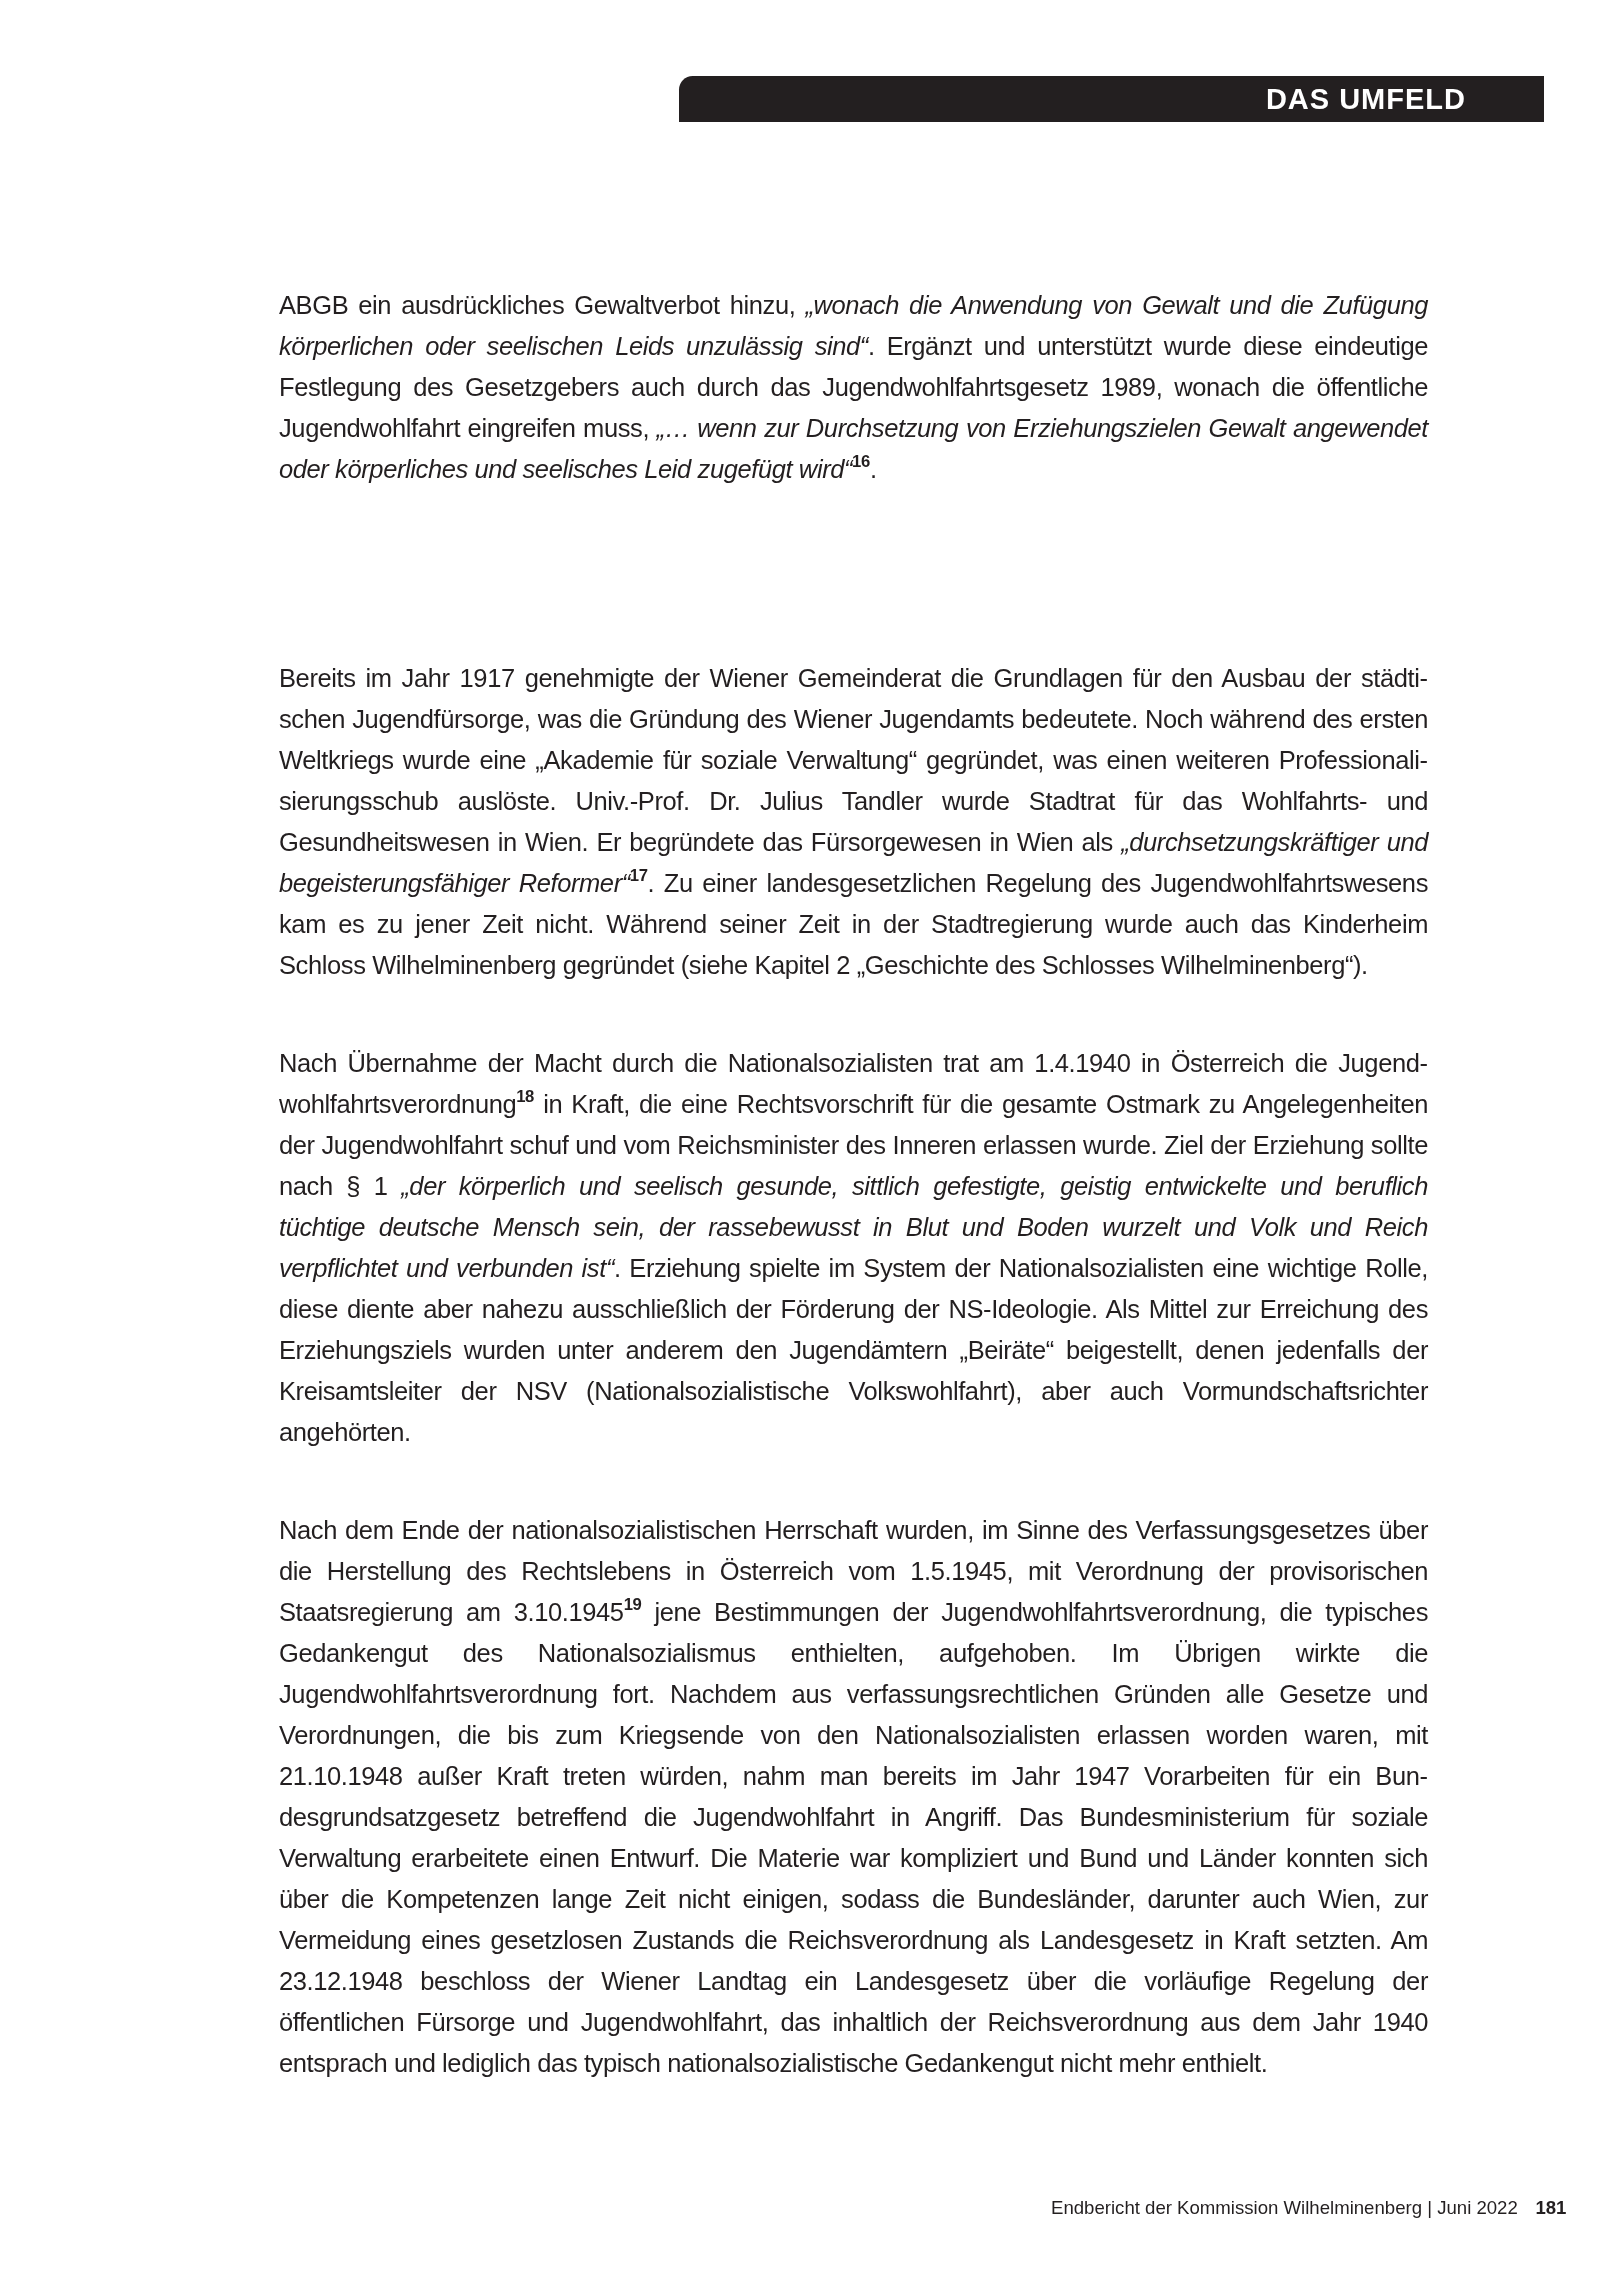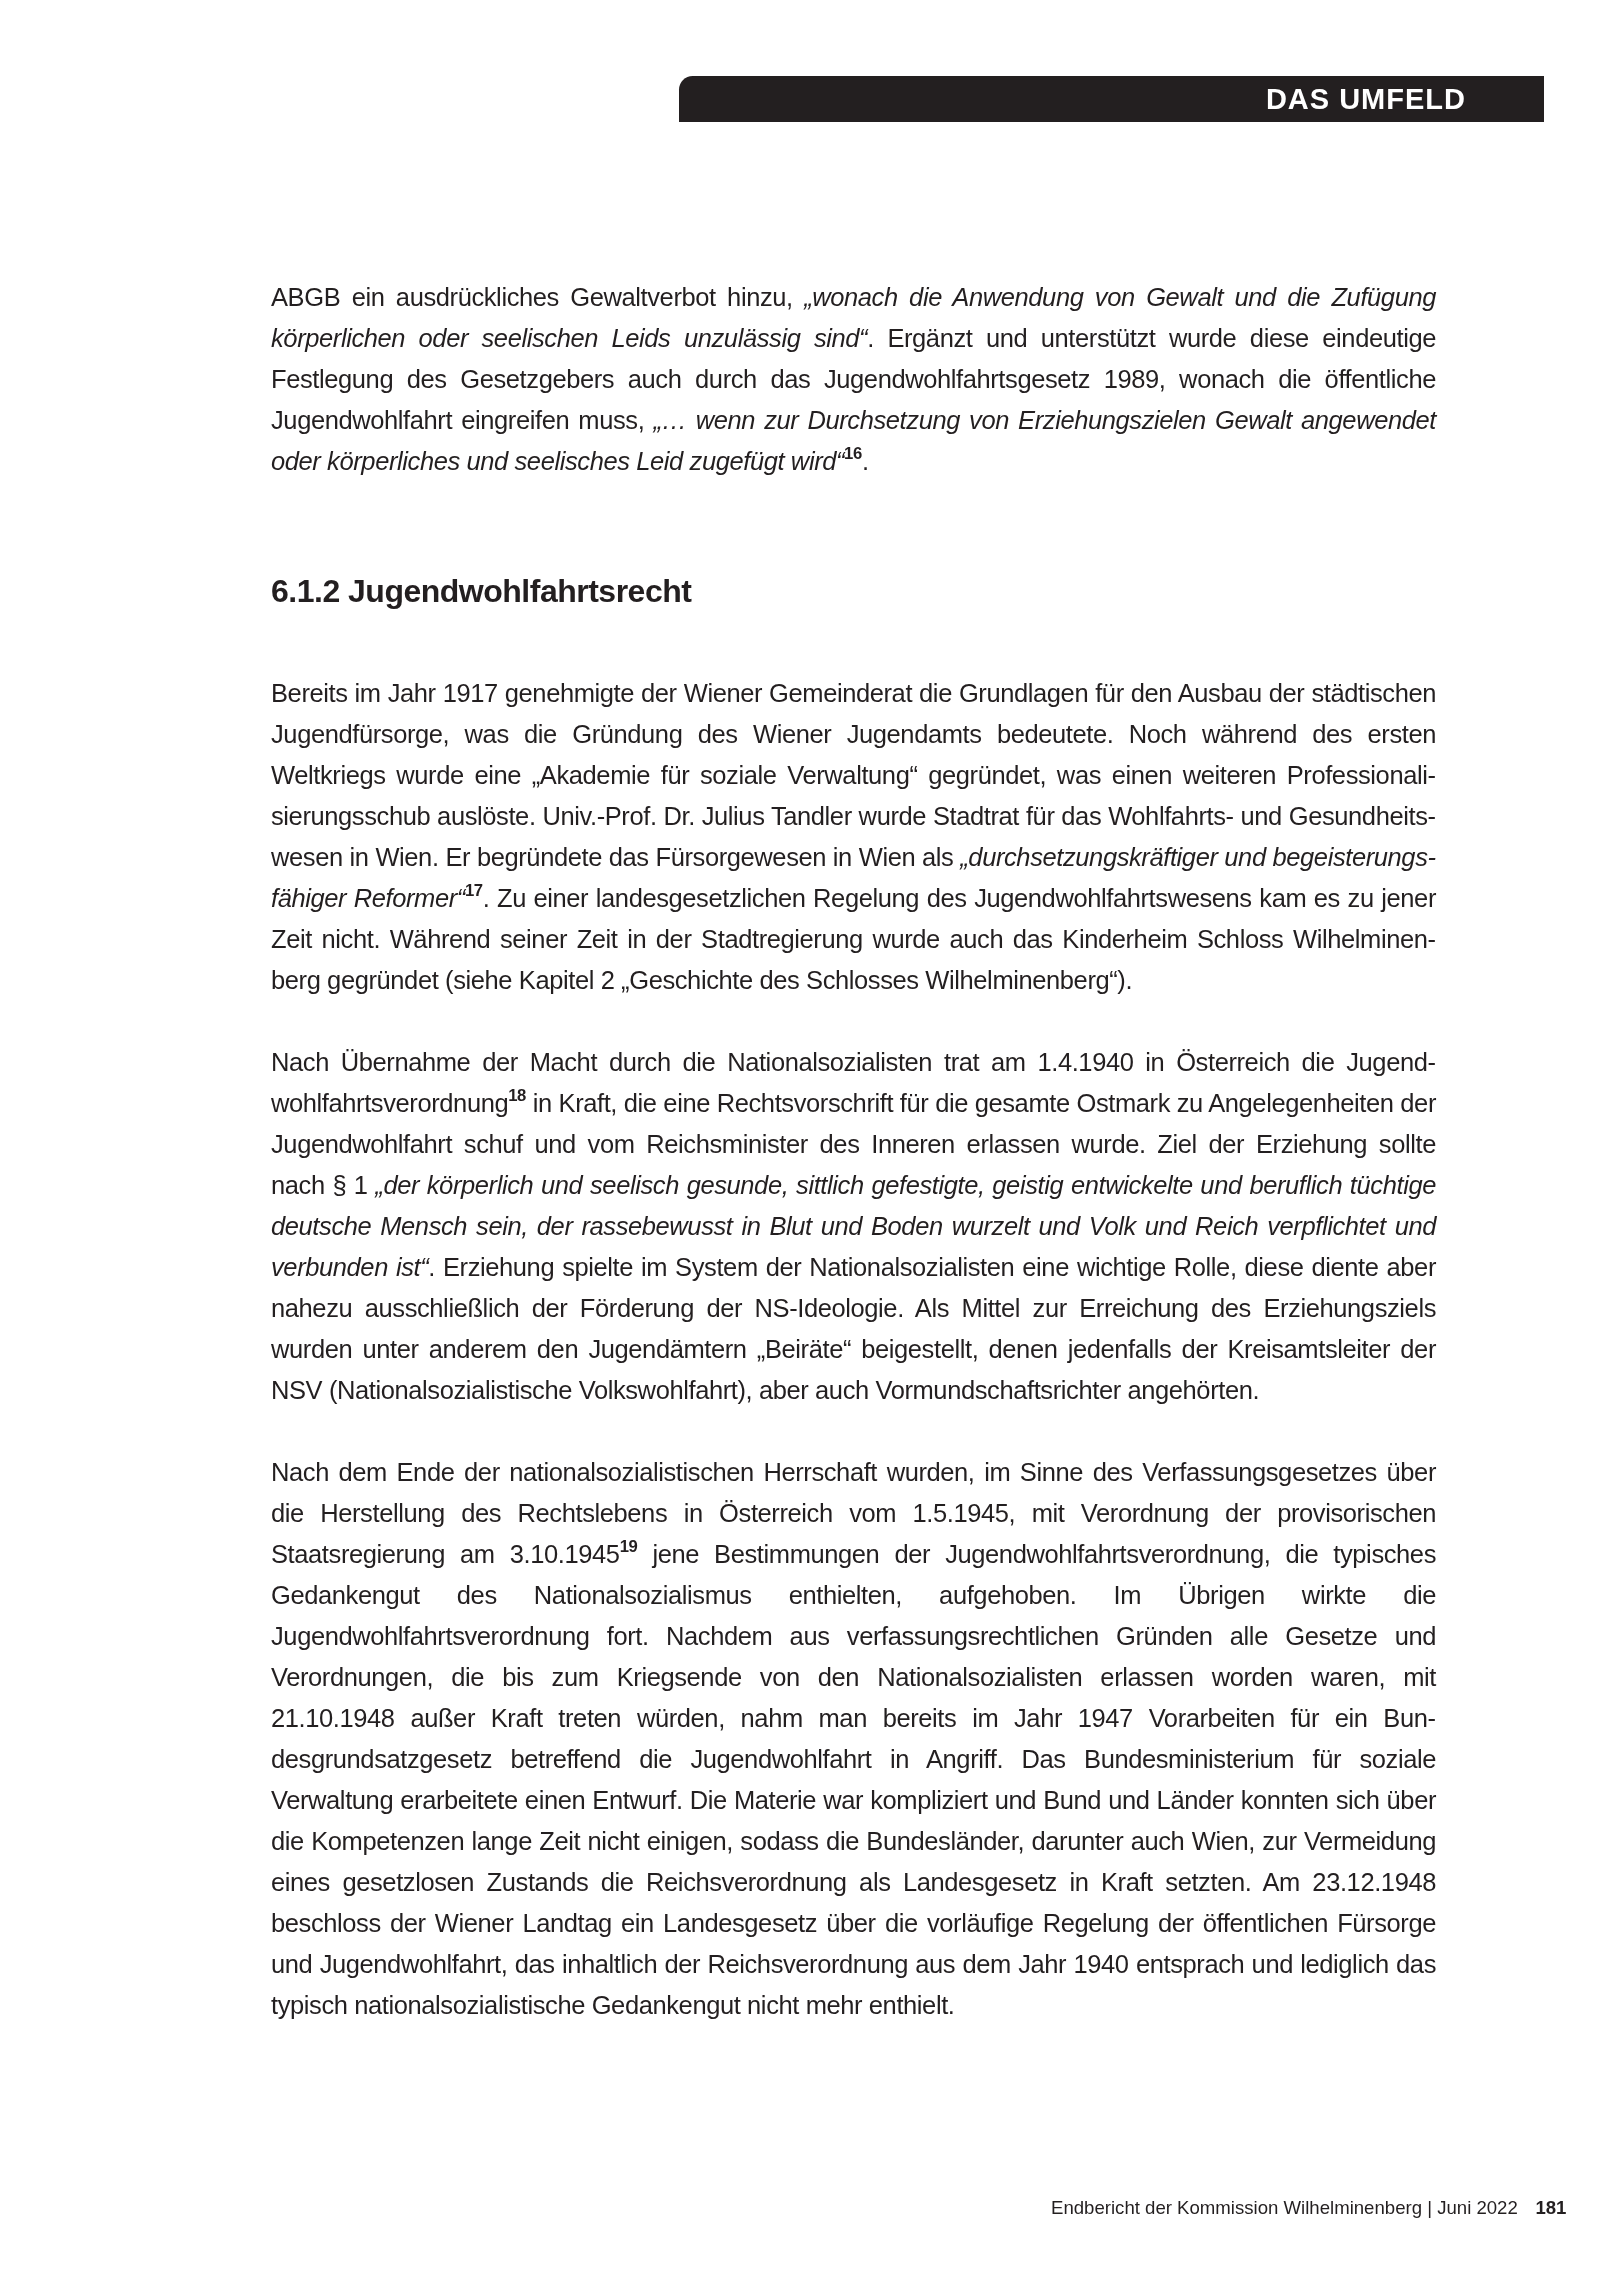--- a/index.html
+++ b/index.html
@@ -3,21 +3,21 @@
 <meta charset="utf-8">
 <style>
   html, body { margin: 0; padding: 0; background: #ffffff; }
   body { width: 1621px; height: 2293px; position: relative; overflow: hidden;
          font-family: "Liberation Sans", "DejaVu Sans", sans-serif; color: #231f20; }
   .header-bar { position: absolute; left: 679px; top: 76px; width: 865px; height: 46px;
                 background: #231f20; border-top-left-radius: 13.7px; }
   .header-title { position: absolute; right: 78px; top: 5.9px; color: #ffffff;
                   font-weight: bold; font-size: 29px; letter-spacing: 1px; line-height: 35px; }
   .content { position: absolute; left: 271px; width: 1165px; top: 277px; }
-  p.body { margin: 0; font-size: 25.5px; line-height: 41px; text-align: justify;
+  p.body { margin: 8px; font-size: 25.5px; line-height: 41px; text-align: justify;
            letter-spacing: -0.4px; word-spacing: 0px; hyphens: manual; }
   p.body i { font-style: italic; }
   sup { font-size: 16.7px; font-weight: bold; line-height: 0; vertical-align: 10.8px; }
   h2.section { margin: 0; font-size: 32px; font-weight: bold; letter-spacing: -0.5px; line-height: 39px; }
   .gap-after-p1 { height: 90px; }
   .gap-after-h { height: 62px; }
   .gap-para { height: 41px; }
   .footer { position: absolute; top: 2197px; left: 1051px; font-size: 18.6px; color: #231f20; white-space: nowrap; }
   .footer .pn { font-weight: bold; margin-left: 17.6px; }
 </style>
@@ -25,21 +25,20 @@
 <body>
 
 <div class="header-bar">
   <span class="header-title">DAS UMFELD</span>
 </div>
 
 <div class="content">
   <p class="body"><span>ABGB ein ausdrückliches Gewaltverbot hinzu, </span><i>„wonach die Anwendung von Gewalt und die Zufügung körperlichen oder seelischen Leids unzulässig sind“</i><span>. Ergänzt und unterstützt wurde diese eindeutige Festlegung des Gesetzgebers auch durch das Jugendwohlfahrtsgesetz 1989, wonach die öffentliche Jugendwohlfahrt eingreifen muss, </span><i>„… wenn zur Durchsetzung von Erziehungszielen Gewalt angewen­det oder körperliches und seelisches Leid zugefügt wird“</i><sup>16</sup><span>.</span></p>
 
   <div class="gap-after-p1"></div>
-  <h2 class="section">6.1.2 Jugendwohlfahrtsrecht</h2>
   <div class="gap-after-h"></div>
 
   <p class="body"><span>Bereits im Jahr 1917 genehmigte der Wiener Gemeinderat die Grundlagen für den Ausbau der städti­schen Jugendfürsorge, was die Gründung des Wiener Jugendamts bedeutete. Noch während des ersten Weltkriegs wurde eine „Akademie für soziale Verwaltung“ gegründet, was einen weiteren Professionali­sierungsschub auslöste. Univ.-Prof. Dr. Julius Tandler wurde Stadtrat für das Wohlfahrts- und Gesundheits­wesen in Wien. Er begründete das Fürsorgewesen in Wien als </span><i>„durchsetzungskräftiger und begeisterungs­fähiger Reformer“</i><sup>17</sup><span>. Zu einer landesgesetzlichen Regelung des Jugendwohlfahrtswesens kam es zu jener Zeit nicht. Während seiner Zeit in der Stadtregierung wurde auch das Kinderheim Schloss Wilhelminen­berg gegründet (siehe Kapitel 2 „Geschichte des Schlosses Wilhelminenberg“).</span></p>
 
   <div class="gap-para"></div>
 
   <p class="body"><span>Nach Übernahme der Macht durch die Nationalsozialisten trat am 1.4.1940 in Österreich die Jugend­wohlfahrtsverordnung</span><sup>18</sup><span> in Kraft, die eine Rechtsvorschrift für die gesamte Ostmark zu Angelegen­heiten der Jugendwohlfahrt schuf und vom Reichsminister des Inneren erlassen wurde. Ziel der Erziehung sollte nach § 1 </span><i>„der körperlich und seelisch gesunde, sittlich gefestigte, geistig entwickelte und beruflich tüchtige deutsche Mensch sein, der rassebewusst in Blut und Boden wurzelt und Volk und Reich verpflichtet und verbunden ist“</i><span>. Erziehung spielte im System der Nationalsozialisten eine wichtige Rol­le, diese diente aber nahezu ausschließlich der Förderung der NS-Ideologie. Als Mittel zur Erreichung des Erziehungsziels wurden unter anderem den Jugendämtern „Beiräte“ beigestellt, denen jedenfalls der Kreisamtsleiter der NSV (Nationalsozialistische Volkswohlfahrt), aber auch Vormundschaftsrichter angehörten.</span></p>
 
   <div class="gap-para"></div>
 

